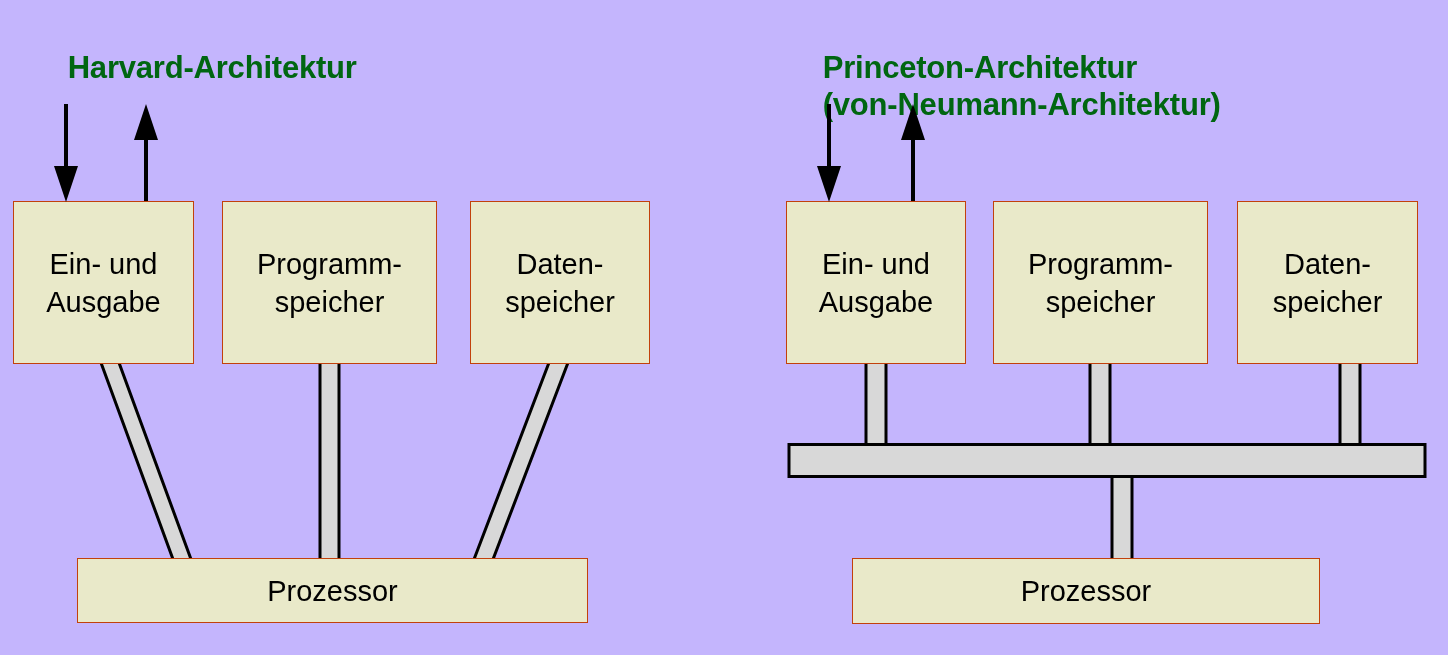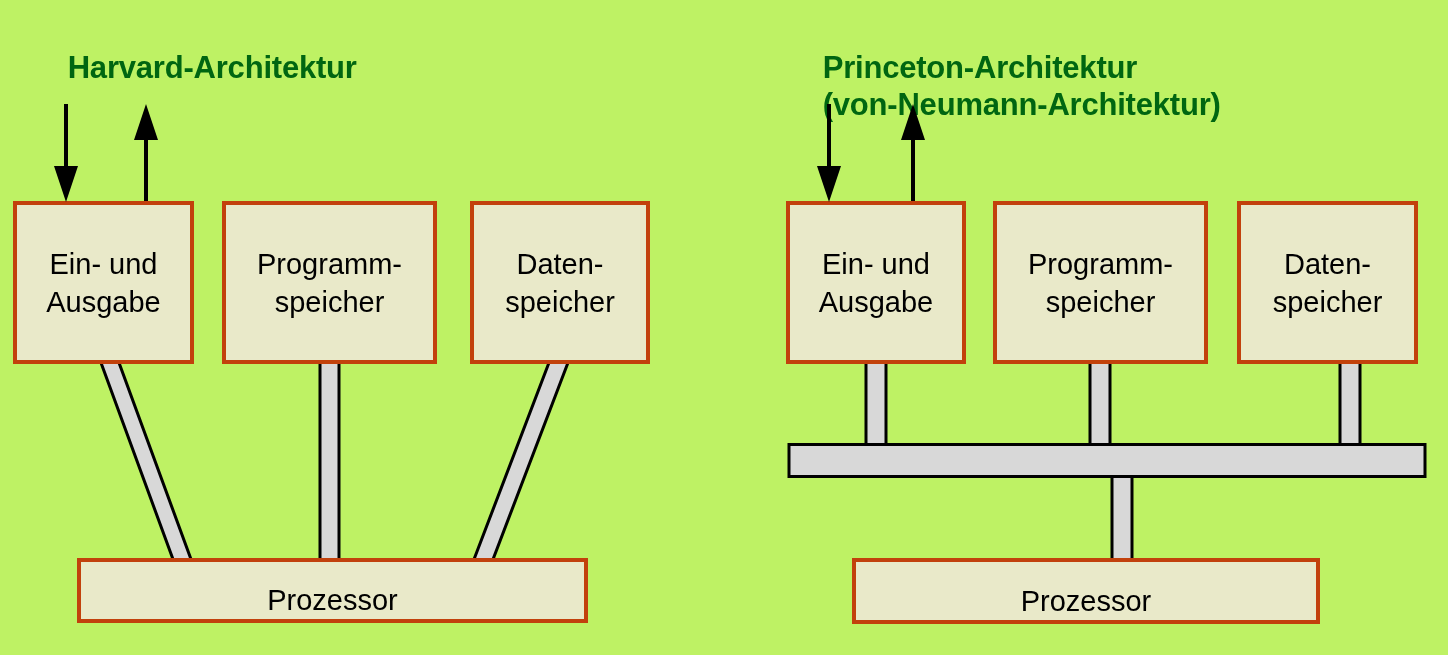--- a/index.html
+++ b/index.html
@@ -2,51 +2,51 @@
 <html><head>
 <meta charset="utf-8">
 <title>Architektur-Diagramm</title>
 <style>
   html,body{margin:0;padding:0;background:#ffffff;}
   body{
     width:1448px;height:655px;
     font-family:"Liberation Sans", sans-serif;
     overflow:hidden;
   }
-  #stage{position:relative;width:1448px;height:655px;background:#bef264;}
+  #stage{position:relative;width:1448px;height:655px;background:#c4b5fd;}
 
   .title{
     position:absolute;
     font-weight:bold;
     color:#006611;
     font-size:31px;
     line-height:37px;
     white-space:pre;
     letter-spacing:-0.2px;
   }
   #title-harvard{left:34px;top:12px;}
   #title-princeton{left:789px;top:12px;}
 
   .box{
     position:absolute;
     background:#e9e9c9;
-    border:4px solid #c2410c;
+    border:1px solid #c2410c;
     box-sizing:border-box;
     display:flex;
     flex-direction:column;
     align-items:center;
     justify-content:center;
     color:#000000;
     font-size:29px;
     line-height:38px;
     text-align:center;
     z-index:5;
   }
   .box .ln{display:block;white-space:pre;}
-  .box.wide{justify-content:flex-end;}
+  .box.wide{justify-content:center;}
 
   .buslabel{
     position:absolute;
     font-size:29px;
     color:#000;
     white-space:pre;
     z-index:6;
   }
 
   svg#wires{

